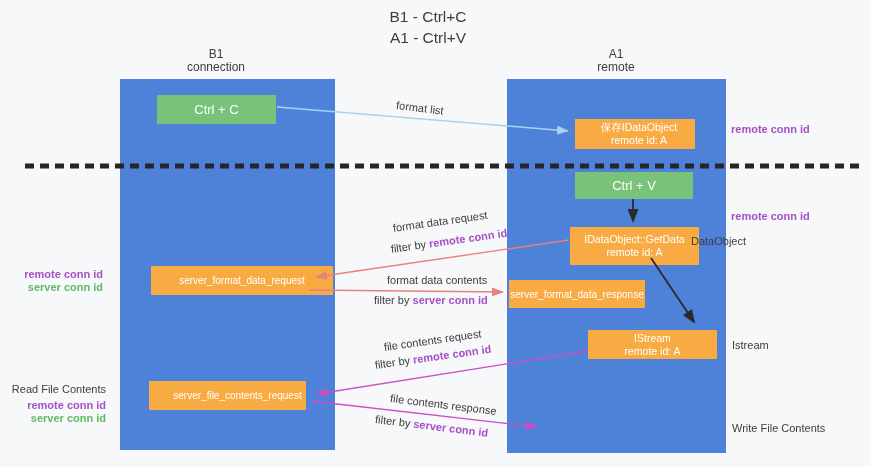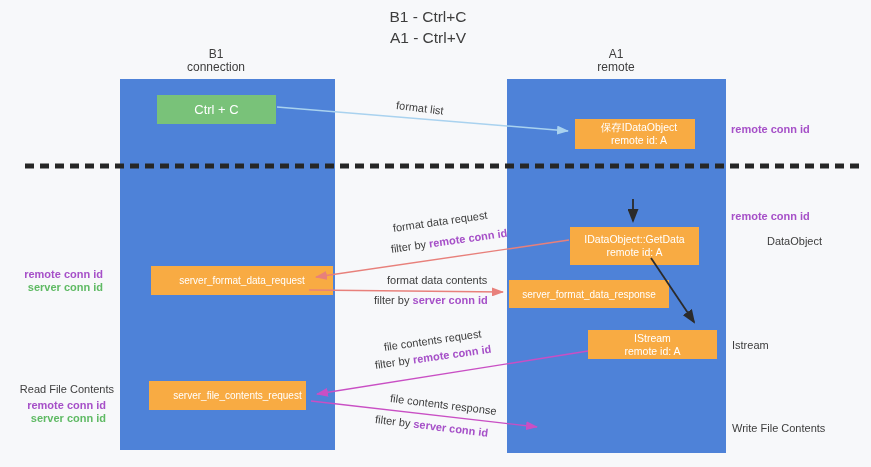--- a/index.html
+++ b/index.html
@@ -66,29 +66,30 @@
   <div class="lane lane-b1"></div>
   <div class="lane lane-a1"></div>
 
   <div class="node green" style="left:157px; top:95px; width:119px; height:29px;">Ctrl + C</div>
 
   <div class="node orange" style="left:575px; top:119px; width:120px; height:30px;padding-left:8px;">
     <span class="ln">保存IDataObject</span>
     <span class="ln">remote id: A</span>
   </div>
 
+  <div class="node green" style="left:575px; top:172px; width:118px; height:27px;">Ctrl + V</div>
 
   <div class="node orange" style="left:570px; top:227px; width:129px; height:38px;">
     <span class="ln">IDataObject::GetData</span>
     <span class="ln">remote id: A</span>
   </div>
 
   <div class="node orange single" style="left:151px; top:266px; width:182px; height:29px;">server_format_data_request</div>
 
-  <div class="node orange single" style="left:509px; top:280px; width:160px; height:28px;">server_format_data_response</div>
+  <div class="node orange single" style="left:509px; top:280px; width:136px; height:28px;">server_format_data_response</div>
 
   <div class="node orange" style="left:588px; top:330px; width:129px; height:29px;">
     <span class="ln">IStream</span>
     <span class="ln">remote id: A</span>
   </div>
 
   <div class="node orange single" style="left:149px; top:381px; width:157px; height:29px;padding-left:20px;">server_file_contents_request</div>
 
 
   <svg class="wires" width="871" height="467">
@@ -145,27 +146,27 @@
   </div>
 
   <div class="mid" style="left:391px; top:392px; transform:rotate(7deg);">file contents response</div>
   <div class="mid" style="left:376px; top:413px; transform:rotate(7deg);">
     <span>filter by</span>
     <span class="hl">server conn id</span>
   </div>
 
   <div class="side purple-b" style="left:731px; top:123px;">remote conn id</div>
   <div class="side purple-b" style="left:731px; top:210px;">remote conn id</div>
-  <div class="side" style="left:767px; top:235px;">DataObject</div>
+  <div class="side" style="left:691px; top:235px;">DataObject</div>
   <div class="side" style="left:732px; top:339px;">Istream</div>
   <div class="side" style="left:732px; top:422px;">Write File Contents</div>
 
   <div class="side ralign" style="left:8px; top:268px; width:95px;">
     <div class="purple-b">remote conn id</div>
     <div class="green-b">server conn id</div>
   </div>
-  <div class="side ralign" style="left:8px; top:383px; width:106px;">Read File Contents</div>
+  <div class="side ralign" style="left:0; top:383px; width:106px;">Read File Contents</div>
   <div class="side ralign" style="left:8px; top:399px; width:98px;">
     <div class="purple-b">remote conn id</div>
     <div class="green-b">server conn id</div>
   </div>
 
 </div>
 
 </body></html>

